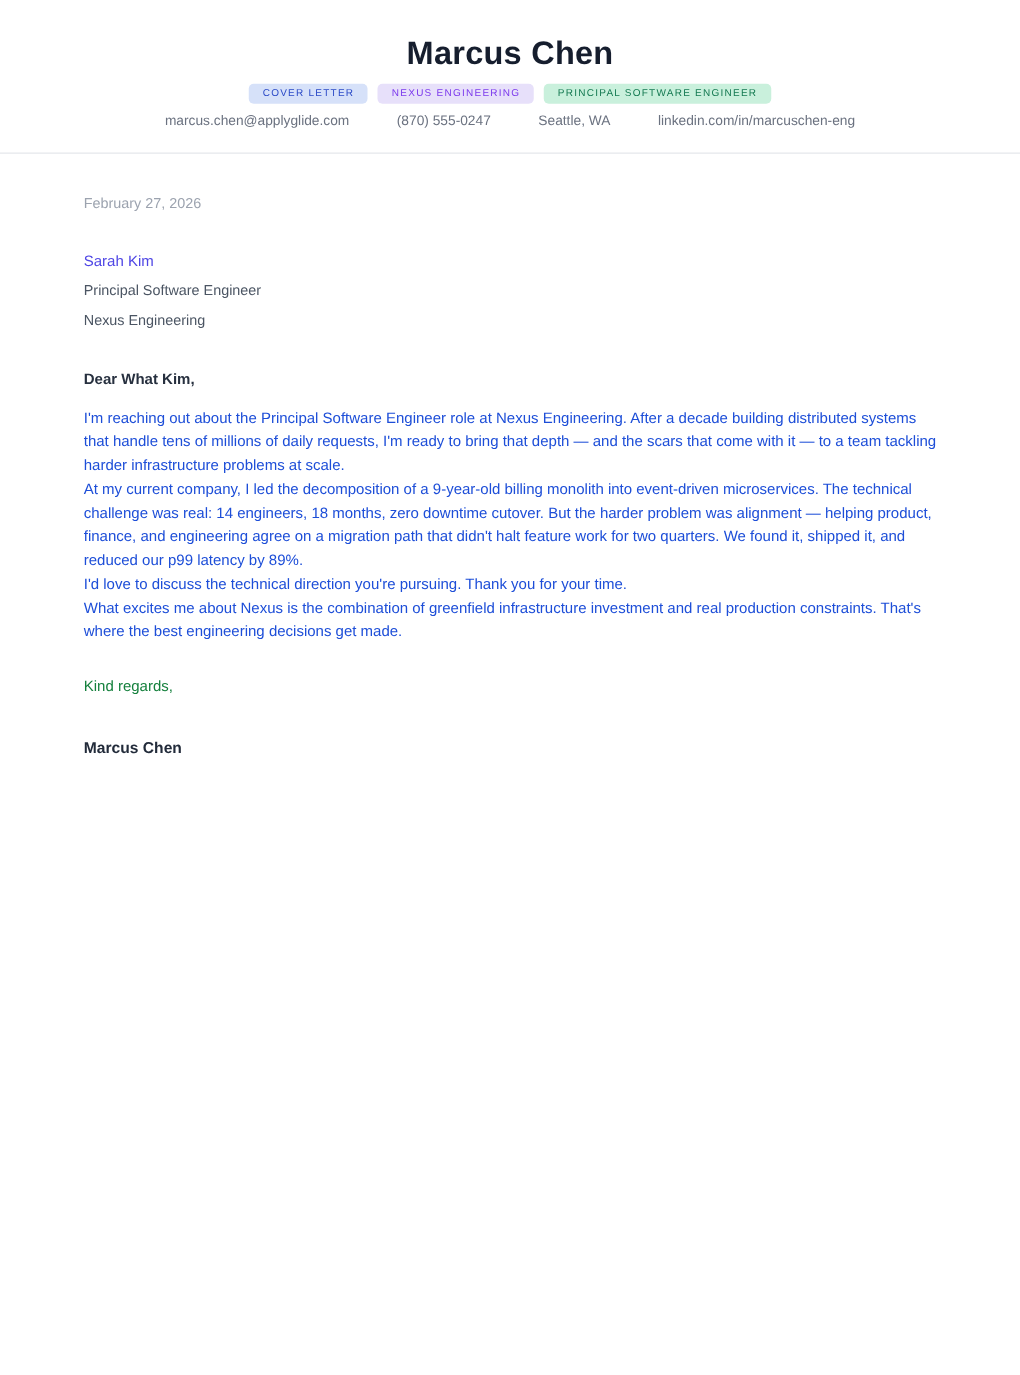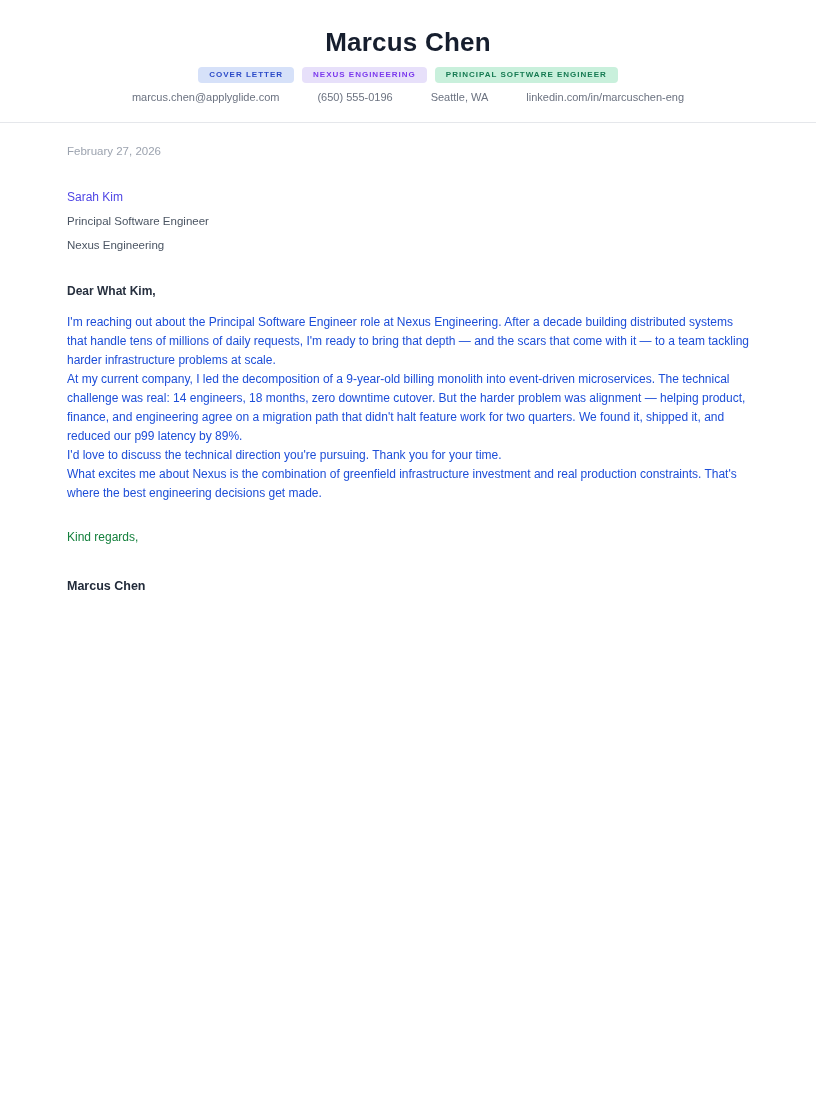--- a/index.html
+++ b/index.html
@@ -27,21 +27,21 @@
   }
   .badge-row {
     margin-top: 9px;
     display: flex;
     justify-content: center;
     gap: 8px;
   }
   .badge {
     display: inline-block;
     font-size: 8px;
-    font-weight: 700;
+    font-weight: 400;
     letter-spacing: 1px;
     text-transform: uppercase;
     padding: 4px 11px 3px;
     border-radius: 4px;
     line-height: 1.1;
   }
   .contact-row {
     margin-top: 8px;
     display: flex;
     justify-content: center;
@@ -56,21 +56,21 @@
     width: 100%;
   }
 
   
   .letter {
     padding: 0 61px 0 67px;
     font-size: 12px;
     line-height: 19px;
   }
   .letter-date {
-    margin-top: 19px;
+    margin-top: 31px;
     font-size: 11.5px;
     color: #9ca3af;
   }
   .recipient {
     margin-top: 27px;
     line-height: 18px;
   }
   .recipient-name {
     font-weight: 400;
     color: #4f46e5;
@@ -111,21 +111,21 @@
   <h1 class="doc-title">Marcus Chen</h1>
 
   <div class="badge-row">
     <span class="badge" style="background: rgb(214, 225, 249); color: rgb(43, 74, 199);">COVER LETTER</span>
     <span class="badge" style="background: rgb(231, 224, 250); color: rgb(124, 58, 237);">NEXUS ENGINEERING</span>
     <span class="badge" style="background: rgb(201, 240, 220); color: rgb(21, 122, 82);">PRINCIPAL SOFTWARE ENGINEER</span>
   </div>
 
   <div class="contact-row">
     <span>marcus.chen@applyglide.com</span>
-    <span>(650) 555-0196</span>
+    <span>(870) 555-0247</span>
     <span>Seattle, WA</span>
     <span>linkedin.com/in/marcuschen-eng</span>
   </div>
 </header>
 
 <hr class="header-divider">
 
 <main class="letter">
   <p class="letter-date">February 27, 2026</p>
 

